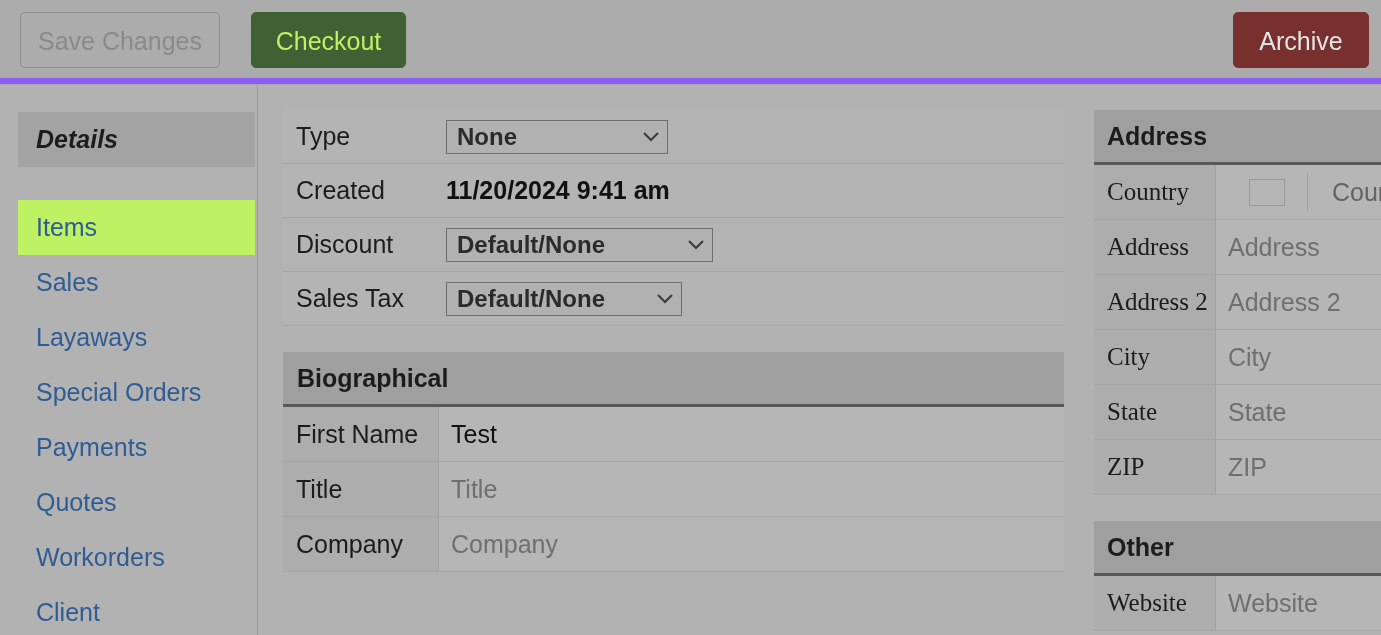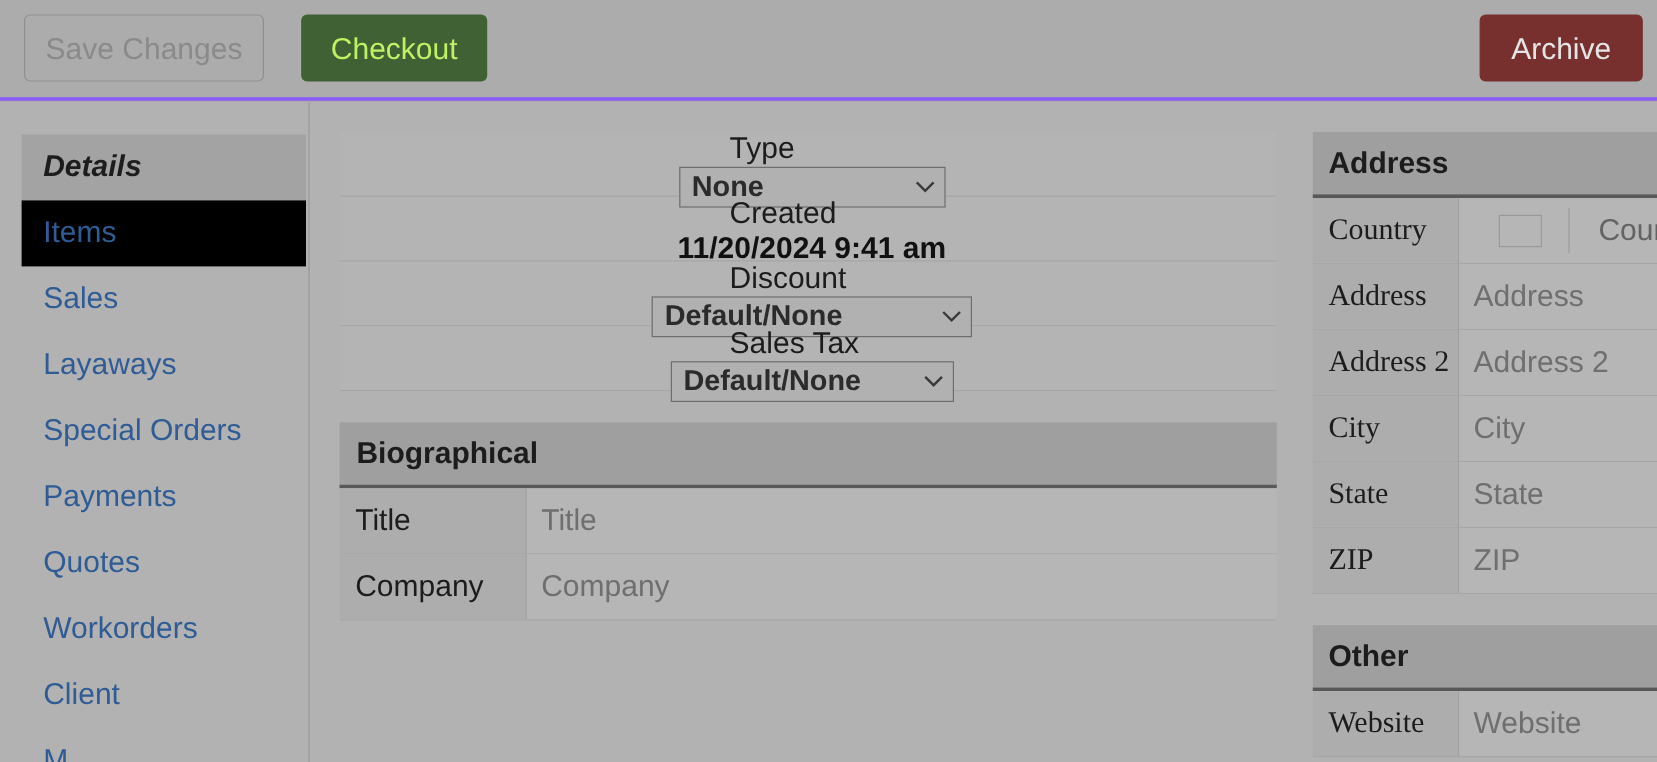--- a/index.html
+++ b/index.html
@@ -16,21 +16,21 @@
     -webkit-font-smoothing: antialiased;
   }
 
   
   #toolbar {
     position: absolute;
     left: 0; top: 0;
     width: 1381px;
     height: 84px;
     background: #acacac;
-    border-bottom: 3px solid #8b5cf6;
+    border-bottom: 6px solid #8b5cf6;
     box-sizing: border-box;
   }
   .btn {
     position: absolute;
     top: 12px;
     height: 56px;
     border-radius: 5px;
     font-size: 25px;
     line-height: 56px;
     text-align: center;
@@ -98,21 +98,22 @@
     overflow: hidden;
   }
   .side-item.header {
     background: #a3a3a3;
     color: #1d1d1d;
     font-weight: bold;
     cursor: default;
     font-style: italic;
   }
   .side-item.active {
-    background: #000000;
+    background: #bef264;
+    margin-top: 33px;
   }
 
   
   #main-col {
     position: absolute;
     left: 283px;
     top: 25px;
     width: 781px;
   }
 
@@ -129,21 +130,20 @@
   }
 
   
   .row-plain {
     display: flex;
     align-items: center;
     height: 54px;
     background: #b4b4b4;
     border-bottom: 1px solid #a5a5a5;
     box-sizing: border-box;
-    flex-direction: column;
   }
   .row-plain:last-child { border-bottom: 1px solid #a5a5a5; justify-content: space-between; }
   .row-plain > .lbl {
     width: 157px;
     padding-left: 13px;
     font-size: 25px;
     color: #1c1c1c;
     box-sizing: border-box;
     white-space: nowrap;
   }
@@ -324,20 +324,24 @@
         </div>
       </div>
     </div>
 
     <div class="gap"></div>
 
     <div class="panel">
       <div class="sec-head">Biographical</div>
       <div id="bio-rows">
           <div class="row-tbl">
+            <div class="lbl">First Name</div>
+            <div class="val">Test</div>
+          </div>
+          <div class="row-tbl">
             <div class="lbl">Title</div>
             <div class="val ph">Title</div>
           </div>
           <div class="row-tbl">
             <div class="lbl">Company</div>
             <div class="val ph">Company</div>
           </div>
         </div>
     </div>
 

